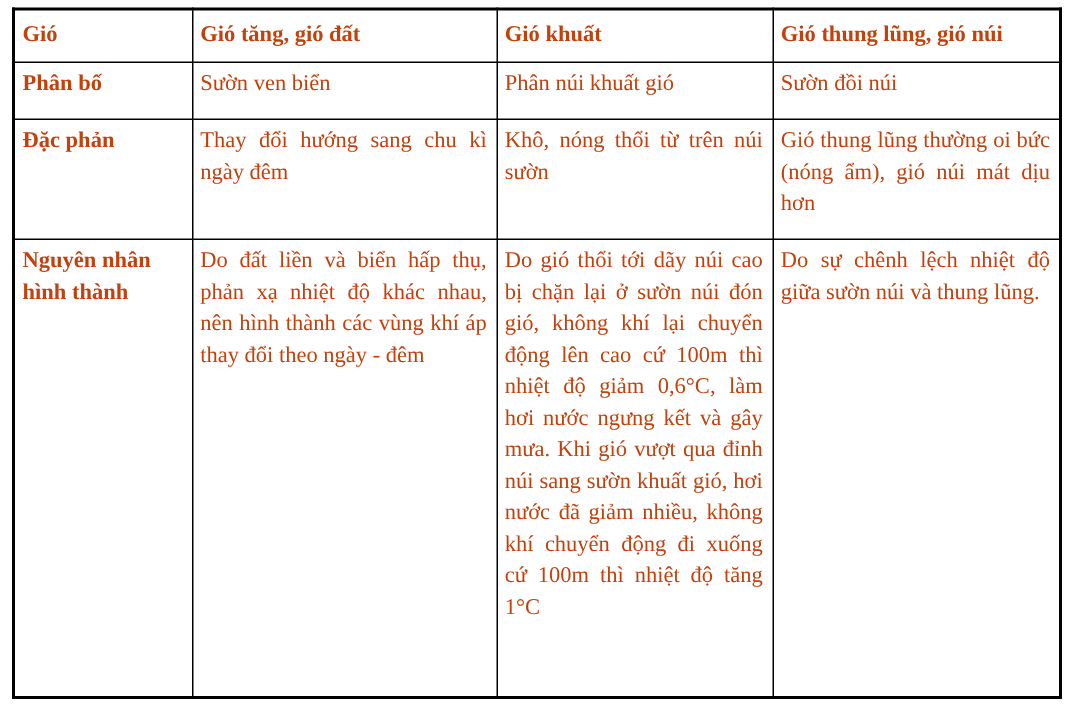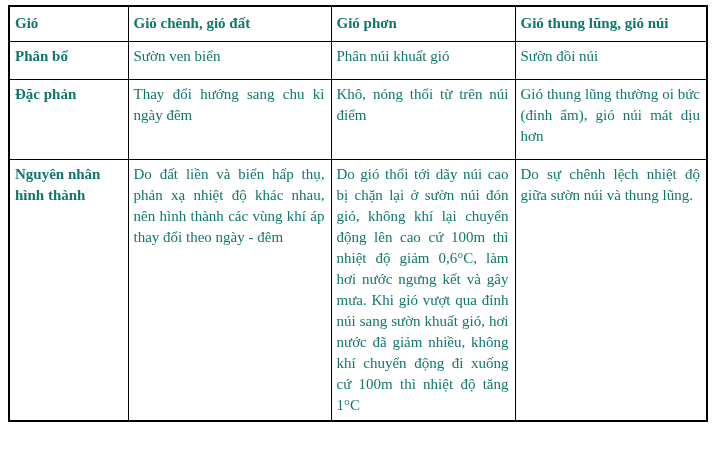--- a/index.html
+++ b/index.html
@@ -23,67 +23,67 @@
     border-collapse: collapse;
     table-layout: fixed;
     border: 2px solid #000000;
   }
   .wind-table th, .wind-table td {
     border: 1px solid #000000;
     vertical-align: top;
     padding: 4px 6px 2px 5px;
     font-size: 15px;
     line-height: 21px;
-    color: #0f766e;
+    color: #c2410c;
     overflow: hidden;
     word-wrap: break-word;
   }
   .wind-table th {
     font-weight: bold;
     text-align: left;
   }
   .wind-table td {
     font-weight: normal;
     text-align: justify;
   }
   tr.row-header { height: 35px; }
   tr.row-header th { padding-top: 6px; }
   tr.row-phanbo { height: 38px; }
   tr.row-dacdiem { height: 80px; }
-  tr.row-nguyennhan { height: 262px; }
+  tr.row-nguyennhan { height: 306px; }
 </style>
 </head>
 <body>
 
 <div class="page">
   <table class="wind-table">
     <colgroup>
       <col style="width:119px">
       <col style="width:203px">
       <col style="width:184px">
       <col style="width:192px">
     </colgroup>
     <tbody>
       <tr class="row-header">
         <th>Gió</th>
-        <th>Gió chênh, gió đất</th>
-        <th>Gió phơn</th>
+        <th>Gió tăng, gió đất</th>
+        <th>Gió khuất</th>
         <th>Gió thung lũng, gió núi</th>
       </tr>
       <tr class="row-phanbo">
         <th>Phân bố</th>
         <td>Sườn ven biển</td>
         <td>Phân núi khuất gió</td>
         <td>Sườn đồi núi</td>
       </tr>
       <tr class="row-dacdiem">
         <th>Đặc phản</th>
         <td>Thay đổi hướng sang chu kì ngày đêm</td>
-        <td>Khô, nóng thổi từ trên núi điểm</td>
-        <td>Gió thung lũng thường oi bức (đỉnh ẩm), gió núi mát dịu hơn</td>
+        <td>Khô, nóng thổi từ trên núi sườn</td>
+        <td>Gió thung lũng thường oi bức (nóng ẩm), gió núi mát dịu hơn</td>
       </tr>
       <tr class="row-nguyennhan">
         <th>Nguyên nhân hình thành</th>
         <td>Do đất liền và biển hấp thụ, phản xạ nhiệt độ khác nhau, nên hình thành các vùng khí áp thay đổi theo ngày - đêm</td>
         <td>Do gió thổi tới dãy núi cao bị chặn lại ở sườn núi đón gió, không khí lại chuyển động lên cao cứ 100m thì nhiệt độ giảm 0,6°C, làm hơi nước ngưng kết và gây mưa. Khi gió vượt qua đỉnh núi sang sườn khuất gió, hơi nước đã giảm nhiều, không khí chuyển động đi xuống cứ 100m thì nhiệt độ tăng 1°C</td>
         <td>Do sự chênh lệch nhiệt độ giữa sườn núi và thung lũng.</td>
       </tr>
     </tbody>
   </table>
 </div>

